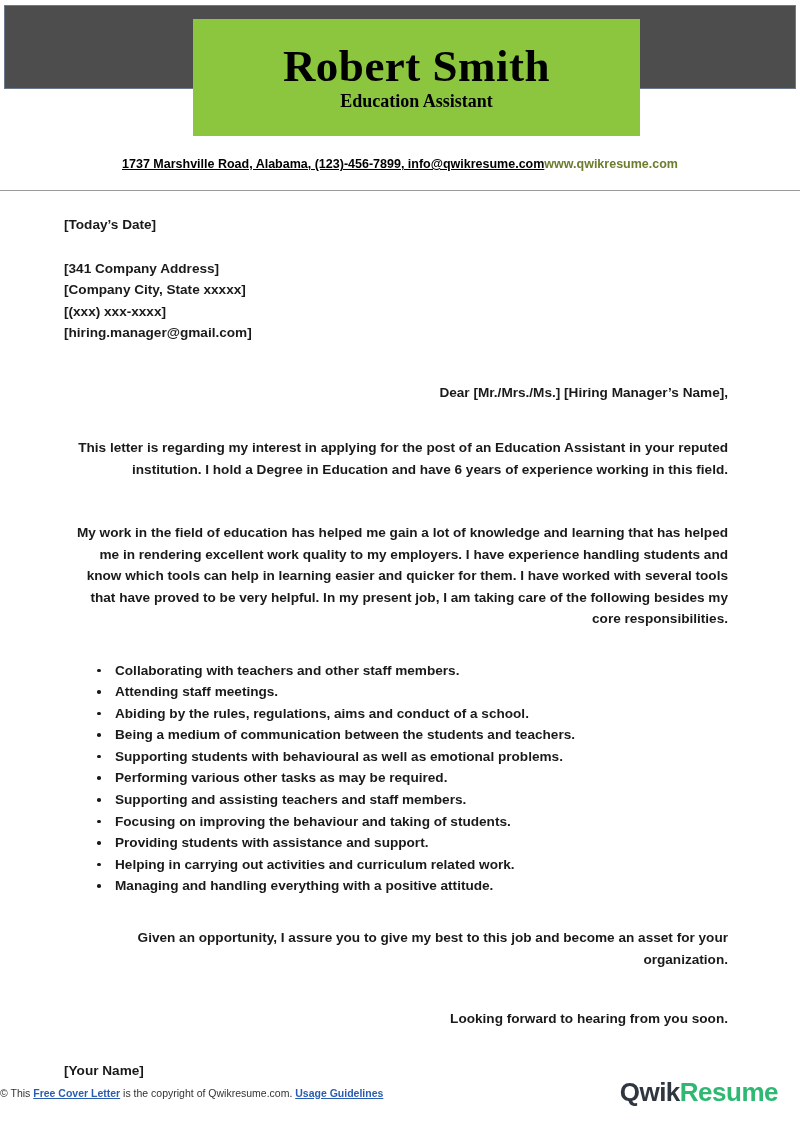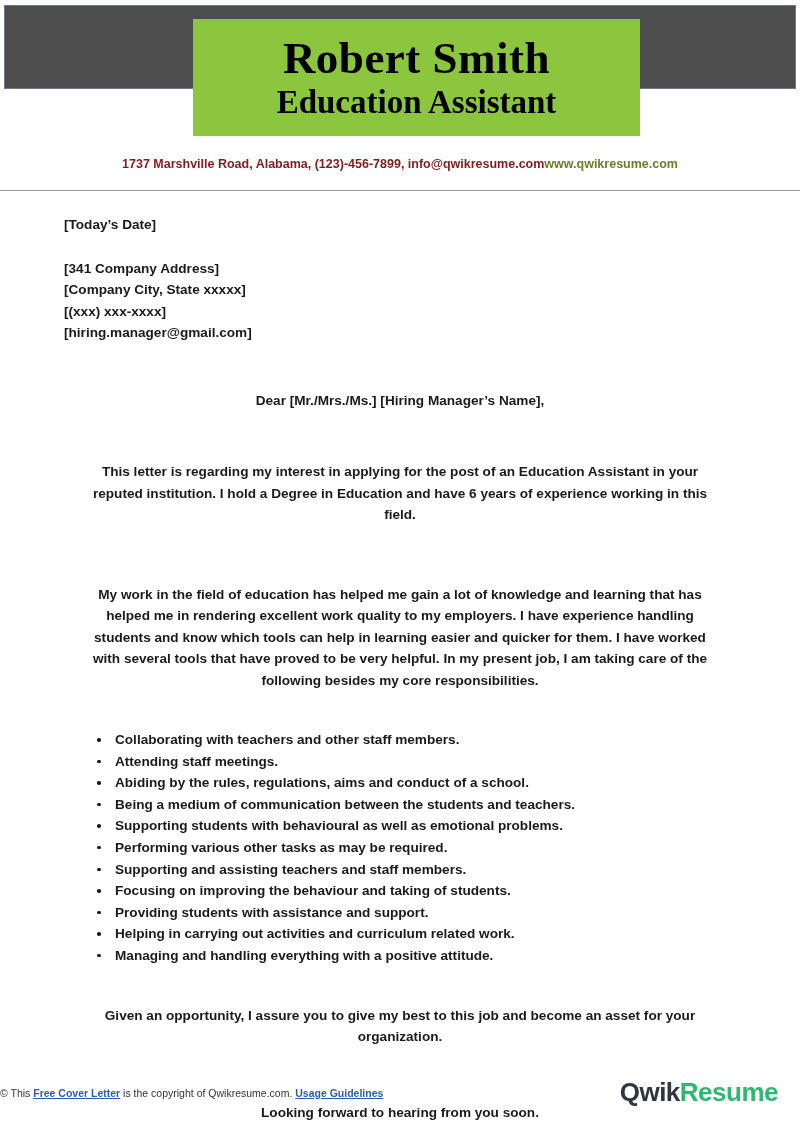--- a/index.html
+++ b/index.html
@@ -51,40 +51,40 @@
     line-height: 1.05;
     color: #000000;
     letter-spacing: 0.5px;
     margin: 0 0 2px 0;
     text-align: center;
     white-space: nowrap;
   }
   .job-title {
     font-family: "Liberation Serif", serif;
     font-weight: bold;
-    font-size: 33px;
+    font-size: 18px;
     line-height: 1.1;
     color: #000000;
     margin: 0;
     text-align: left;
     white-space: nowrap;
   }
 
   
   .contact-line {
     position: absolute;
     left: 0;
     top: 157px;
     width: 800px;
     text-align: center;
     font-size: 12.5px;
     font-weight: bold;
     white-space: nowrap;
   }
-  .contact-main { color: #7f1d1d; }
+  .contact-main { color: #000000; text-decoration: underline; }
   .contact-web {
     color: #6b7d2e;
     margin-left: 0;
   }
   .rule {
     position: absolute;
     left: 0;
     top: 190px;
     width: 800px;
     height: 1px;
@@ -104,22 +104,22 @@
   }
   .block { margin: 0; }
   .gap-18 { height: 18px; }
   .gap-22 { height: 22px; }
   .gap-26 { height: 26px; }
   .gap-30 { height: 30px; }
 
   .addr-line { margin: 0; }
 
   p.para {
-    margin: 16px;
-    text-align: center;
+    margin: 8px;
+    text-align: right;
   }
 
   ul.duties {
     margin: 0;
     padding: 0;
     list-style: none;
   }
   ul.duties li {
     position: relative;
     padding-left: 51px;

